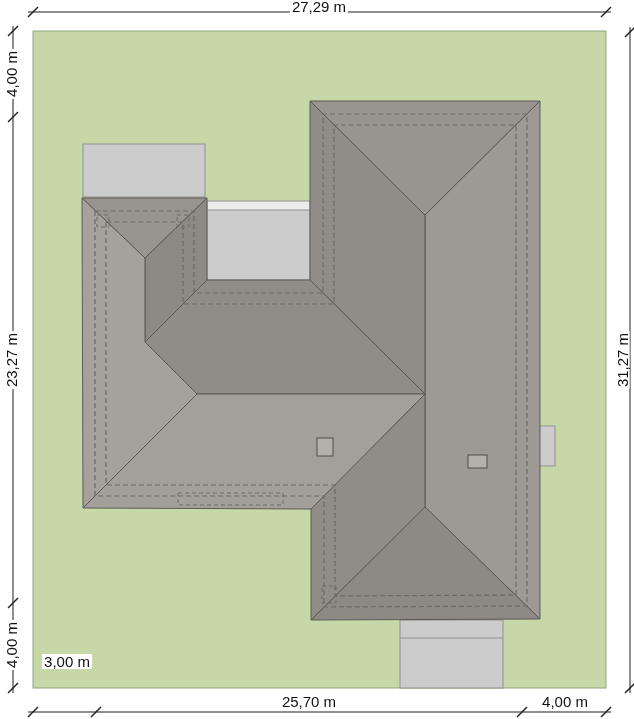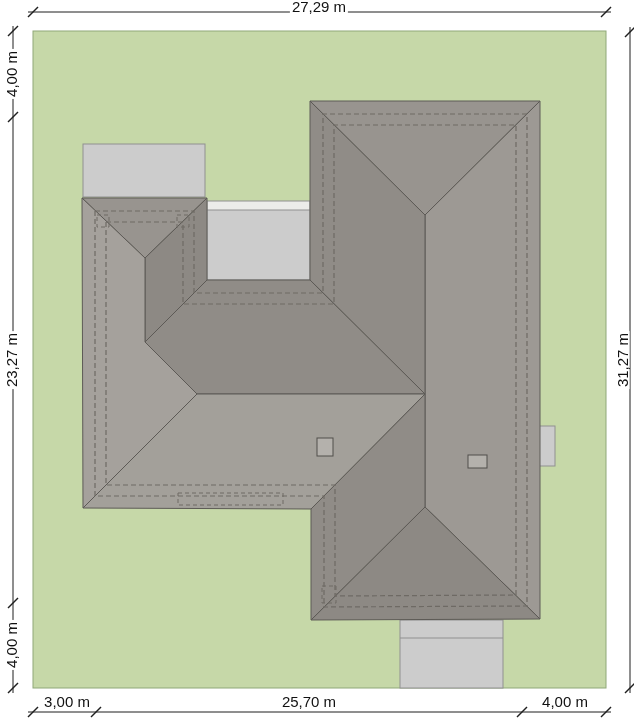--- a/index.html
+++ b/index.html
@@ -98,17 +98,17 @@
 </svg>
 
 <div class="dim-label h-label" style="left:319px;top:-1px;">27,29 m</div>
 
 <div class="dim-label v-label" style="left:11px;top:74px;">4,00 m</div>
 <div class="dim-label v-label" style="left:11px;top:360px;">23,27 m</div>
 <div class="dim-label v-label" style="left:11px;top:645px;">4,00 m</div>
 
 <div class="dim-label v-label" style="left:622px;top:360px;">31,27 m</div>
 
-<div class="dim-label h-label" style="left:67px;top:694px;">3,00 m</div>
+<div class="dim-label h-label" style="left:67px;top:654px;">3,00 m</div>
 <div class="dim-label h-label" style="left:309px;top:694px;">25,70 m</div>
 <div class="dim-label h-label" style="left:565px;top:694px;">4,00 m</div>
 
 </div>
 
 </body></html>

